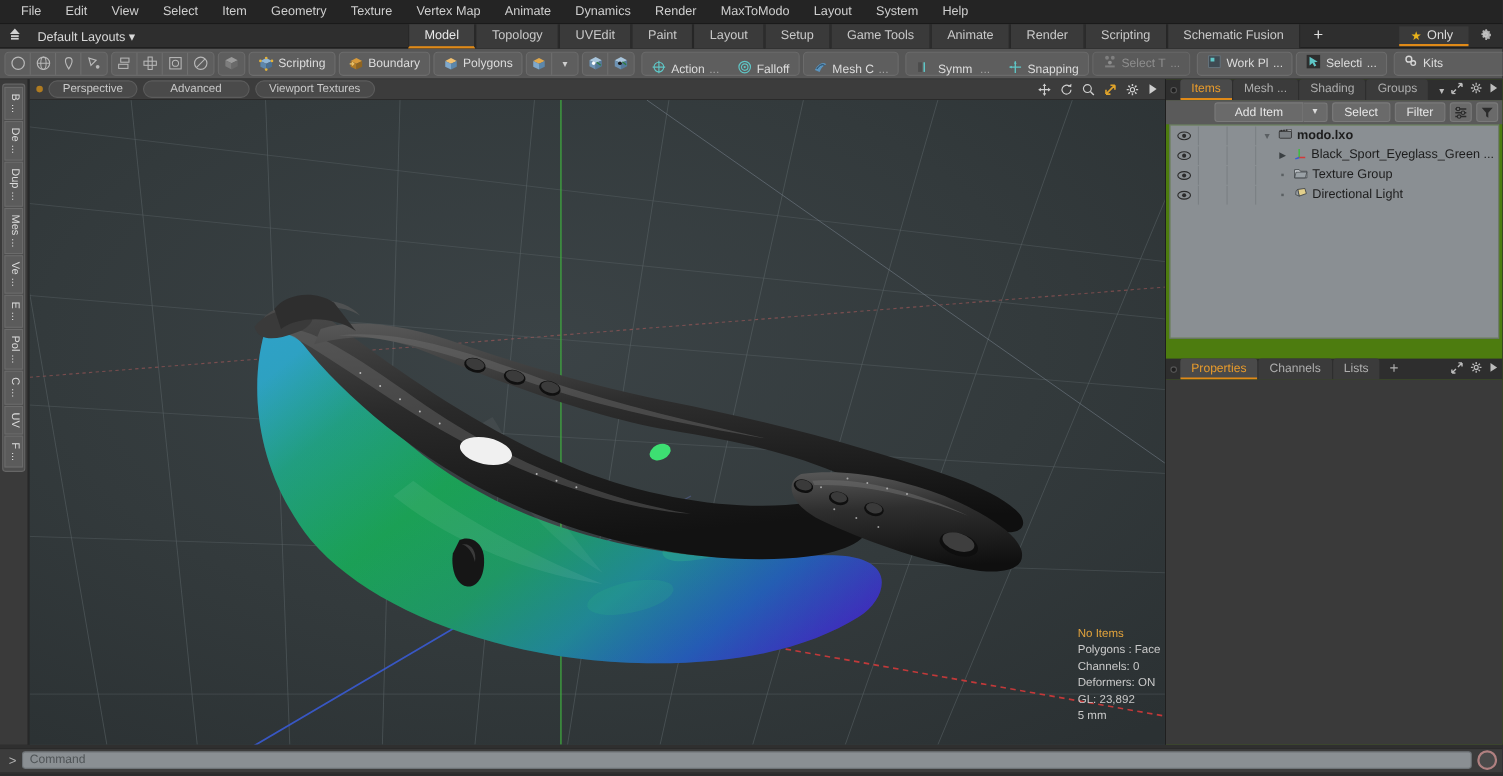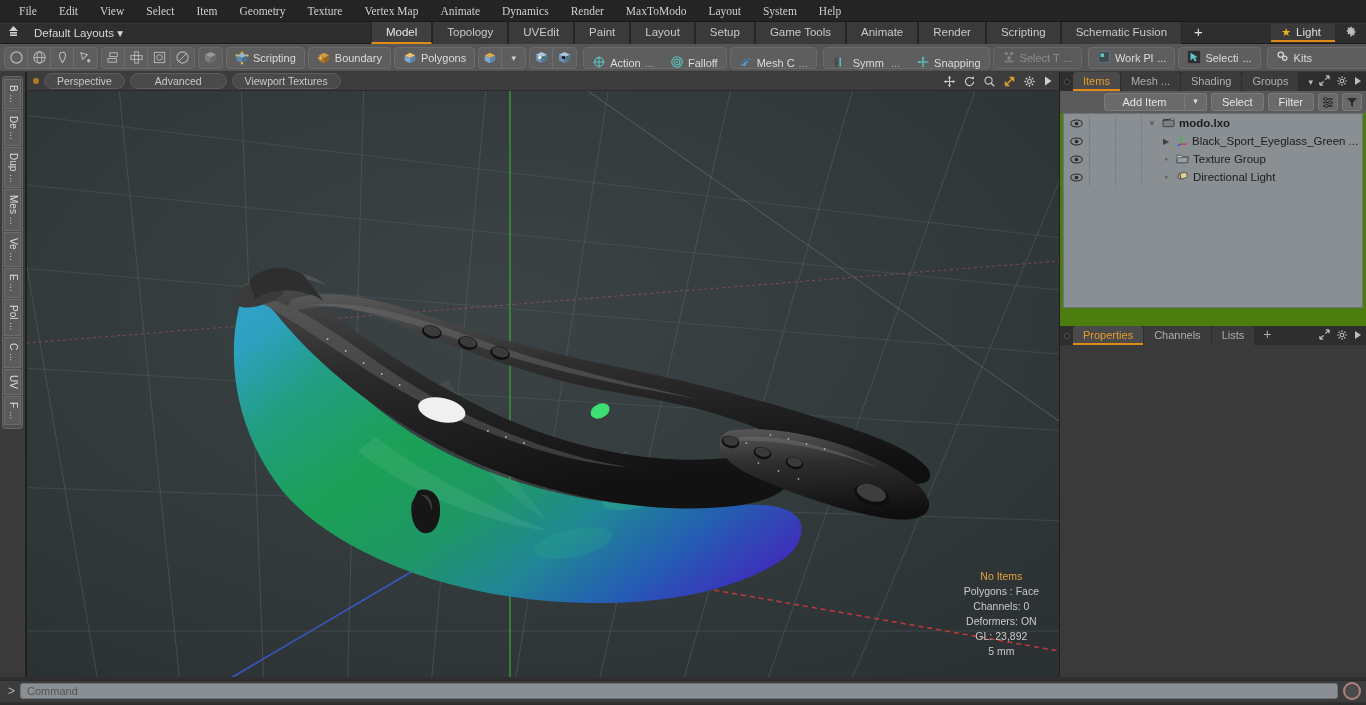--- a/index.html
+++ b/index.html
@@ -1,21 +1,21 @@
 <!DOCTYPE html>
 <html><head>
 <meta charset="utf-8">
 <style>
   * { box-sizing: border-box; margin:0; padding:0; }
   html,body { width:1366px; height:705px; overflow:hidden; background:#2b2b2b;
     font-family:"Liberation Sans", sans-serif; color:#c8c8c8; font-size:11px; }
 
   
   #menubar { height:22px; background:#242424; display:flex; align-items:center;
-    padding-left:8px; gap:0px; border-bottom:1px solid #1a1a1a;font-family:Liberation Serif, serif; }
+    padding-left:8px; gap:0px; border-bottom:1px solid #1a1a1a; }
   #menubar .mi { padding:0 11px; height:22px; line-height:22px; color:#cfcfcf; font-size:11.5px; cursor:default; }
 
   
   #layoutbar { height:22px; background:#2e2e2e; display:flex; align-items:center;
     border-bottom:1px solid #1c1c1c; position:relative; }
   #layoutbar .homeicon { width:26px; text-align:center; color:#d0d0d0; font-size:12px; }
   #layoutbar .layoutsel { padding:0 8px; color:#d8d8d8; font-size:11.5px; }
   #layoutbar .tabs { display:flex; margin-left:240px; height:22px; }
   #layoutbar .tabs .t { padding:0 14px; height:22px; line-height:21px; background:#3a3a3a;
     border-left:1px solid #262626; border-right:1px solid #262626; color:#c9c9c9; font-size:11.5px;}
@@ -62,21 +62,21 @@
      padding-left:6px; position:relative; border-bottom:1px solid #2a2a2a;}
   .vpdot { width:6px; height:6px; border-radius:50%; background:#b07b20; }
   .vpbtn { background:#4a4a4a; border:1px solid #5c5c5c; border-radius:8px; padding:1px 12px;
      color:#c9c9c9; font-size:10.5px; }
   .vpbtn.wide { padding:1px 24px; }
   #vpicons { position:absolute; right:6px; display:flex; align-items:center; gap:7px; }
   #vpicons svg { display:block; }
 
   #canvas { position:relative; flex:1; overflow:hidden;
      background:radial-gradient(ellipse 120% 100% at 45% 40%, #3a4245 0%, #313839 60%, #2c3234 100%); }
-  #stats { position:absolute; right:20px; bottom:18px; text-align:center; line-height:15px;
+  #stats { position:absolute; right:4px; bottom:18px; text-align:left; line-height:15px;
      font-size:10.5px; color:#c9c9c9; }
   #stats .hl { color:#e2a33c; }
 
   
   #rpanel { width:306px; background:#4d7c0f; display:flex; flex-direction:column; }
   .ptabs { height:19px; background:#2e2e2e; display:flex; align-items:center; position:relative;
      padding-left:4px; }
   .ptabs .pdot { width:6px; height:6px; border-radius:50%; background:#1f1f1f; border:1px solid #555;
      margin-right:3px;}
   .ptabs .pt { padding:0 10px; height:19px; line-height:18px; font-size:11px; color:#aeaeae;
@@ -168,21 +168,21 @@
     <div class="t">Game Tools</div>
     <div class="t">Animate</div>
     <div class="t">Render</div>
     <div class="t">Scripting</div>
     <div class="t">Schematic Fusion</div>
     <div class="plus">+</div>
   </div>
   <div class="right">
     <div class="only">
       <span class="star">★</span>
-      <span>Light</span>
+      <span>Only</span>
     </div>
     <div class="gear">
       <svg width="13" height="13" viewBox="0 0 16 16">
           <path fill="#c9c9c9" d="M8 5.4A2.6 2.6 0 1 0 8 10.6 2.6 2.6 0 0 0 8 5.4zm0 4A1.4 1.4 0 1 1 8 6.6a1.4 1.4 0 0 1 0 2.8z"></path>
           <path fill="#c9c9c9" d="M14 7h-1.2a4.9 4.9 0 0 0-.5-1.2l.9-.9-1.4-1.4-.9.9A4.9 4.9 0 0 0 9.7 3.2V2H7.7v1.2a4.9 4.9 0 0 0-1.2.5l-.9-.9-1.4 1.4.9.9a4.9 4.9 0 0 0-.5 1.2H3.4v2h1.2a4.9 4.9 0 0 0 .5 1.2l-.9.9 1.4 1.4.9-.9a4.9 4.9 0 0 0 1.2.5V14h2v-1.2a4.9 4.9 0 0 0 1.2-.5l.9.9 1.4-1.4-.9-.9a4.9 4.9 0 0 0 .5-1.2H14z" opacity=".85"></path>
         </svg>
     </div>
   </div>
 </div>
 

